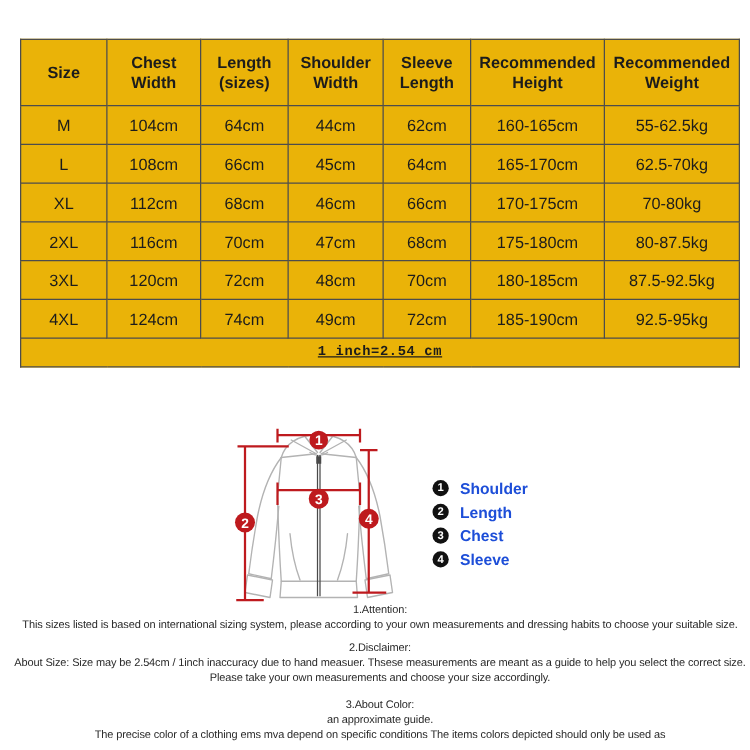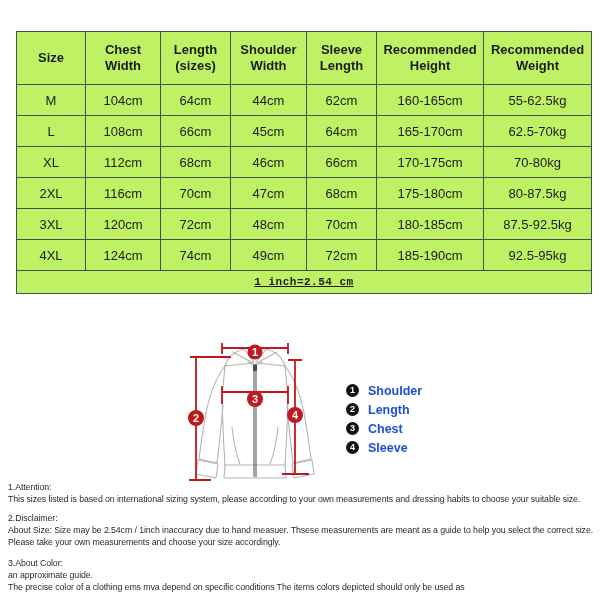--- a/index.html
+++ b/index.html
@@ -3,21 +3,21 @@
 <meta charset="utf-8">
 <style>
   html,body{margin:0;padding:0;}
   body{
     width:600px;height:600px;background:#ffffff;overflow:hidden;position:relative;
     font-family:"Liberation Sans", sans-serif;color:#1c1c1c;
   }
   
   .size-table{
     position:absolute;left:16px;top:31px;width:575px;
-    border-collapse:collapse;table-layout:fixed;background:#bef264;padding-left:28px;
+    border-collapse:collapse;table-layout:fixed;background:#eab308;padding-left:28px;
   }
   .size-table th,.size-table td{
     border:1px solid #4d4d4d;text-align:center;vertical-align:middle;padding:1px 2px;
     overflow:hidden;
   }
   .size-table thead th{height:50px;font-size:13px;font-weight:bold;line-height:1.25;}
   .size-table tbody td{height:28px;font-size:13px;}
   .size-table tfoot td{
     height:20px;font-family:"Liberation Mono","DejaVu Sans Mono",monospace;
     font-weight:bold;font-size:11px;letter-spacing:0.5px;text-decoration:underline;
@@ -30,21 +30,21 @@
     width:13px;height:13px;border-radius:50%;background:#111;color:#fff;
     font-size:9px;font-weight:bold;line-height:13px;text-align:center;
     display:inline-block;flex:0 0 13px;
   }
   .legend-label{margin-left:9px;font-size:12.5px;font-weight:bold;color:#1d4ed8;}
   
   .notes{
     position:absolute;left:8px;top:481px;width:592px;
     font-size:8.8px;letter-spacing:-0.1px;color:#2a2a2a;line-height:12px;
   }
-  .note-line{white-space:nowrap;}
+  .note-line{white-space:nowrap;text-align:center;}
   .gap-sm{height:7px;}
   .gap-md{height:9px;}
 </style>
 </head>
 <body>
 
 <div class="page">
 
   <table class="size-table">
     <colgroup>

